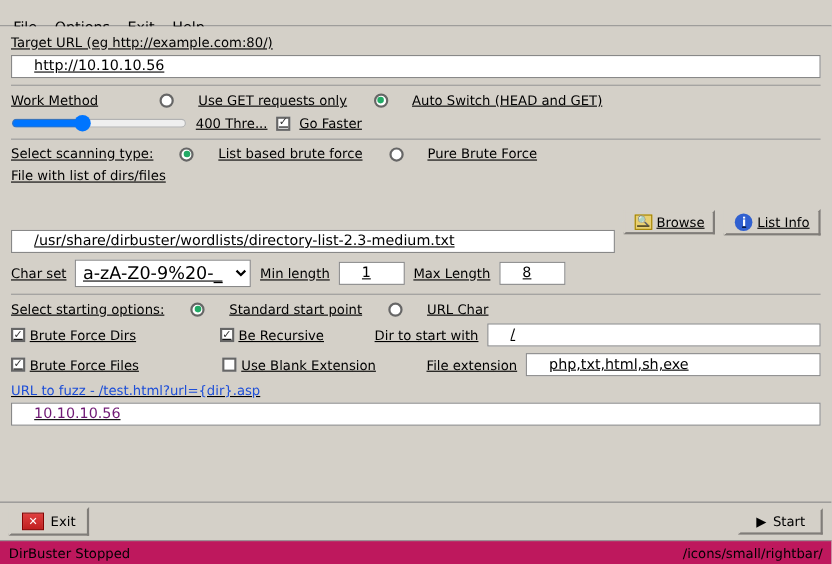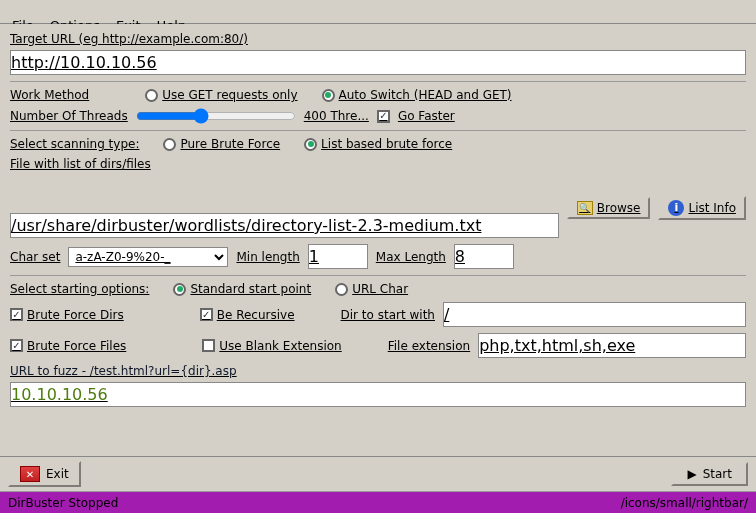--- a/index.html
+++ b/index.html
@@ -45,35 +45,35 @@
       display: flex;
       align-items: center;
       gap: 8px;
     }
     .label-text {
       font-size: 12px;
     }
     input[type="text"] {
       background: white;
       border: 1px solid #888;
-      padding: 2px 0;
-      font-size: 16px;
+      padding: 2px 20px;
+      font-size: 13px;
       font-family: inherit;
     }
     .target-url-input {
       width: 100%;
       border: 1px solid #777;
       padding: 3px 4px;
       font-size: 12px;
       background: white;
     }
     .radio-label {
       display: flex;
       align-items: center;
-      gap: 4px;
+      gap: 22px;
       cursor: pointer;
       padding-left: 16px;
     }
     .checkbox-label {
       display: flex;
       align-items: center;
       gap: 4px;
       cursor: pointer;
     }
     input[type="range"] {
@@ -87,21 +87,21 @@
       gap: 4px;
       padding: 2px 8px;
       background: #d4d0c8;
       border: 2px outset #d4d0c8;
       cursor: pointer;
       font-size: 12px;
       font-family: inherit;
     }
     
     select {
-      font-size: 12px;
+      font-size: 16px;
       font-family: inherit;
       background: white;
       border: 1px solid #888;
       padding: 1px 2px;
       width: 160px;
     }
     .small-input {
       width: 60px;
       border: 1px solid #888;
       padding: 2px 4px;
@@ -124,21 +124,21 @@
       font-size: 12px;
       background: white;
       font-family: inherit;
     }
     .url-fuzz-input {
       width: 100%;
       border: 1px solid #aaa;
       padding: 3px 4px;
       font-size: 12px;
       background: #e8e8e8;
-      color: #4d7c0f;
+      color: #701a75;
       font-family: inherit;
     }
     .file-input {
       flex: 1;
       border: 1px solid #888;
       padding: 3px 4px;
       font-size: 12px;
       background: white;
       font-family: inherit;
       margin-top: 36px;
@@ -154,21 +154,21 @@
       justify-content: space-between;
       padding: 4px 8px;
       background: #d4d0c8;
       border-top: 1px solid #888;
     }
     .status-bar {
       display: flex;
       align-items: center;
       justify-content: space-between;
       padding: 2px 8px;
-      background: #a21caf;
+      background: #be185d;
       border-top: 1px solid #999;
       height: 22px;
     }
     .exit-btn {
       display: flex;
       align-items: center;
       gap: 6px;
       padding: 3px 10px;
       background: #d4d0c8;
       border: 2px outset #d4d0c8;
@@ -284,38 +284,37 @@
       <div class="radio-dot"></div>
       <span>Use GET requests only</span>
     </div>
     <div class="radio-label">
       <div class="radio-dot checked checked-green"></div>
       <span>Auto Switch (HEAD and GET)</span>
     </div>
   </div>
 
   <div class="row">
-    <span class="label-text">Number Of Threads</span>
     <input type="range" min="1" max="500" value="200" style="">
     <span class="label-text">400 Thre...</span>
     <div class="checkbox-box checked"></div>
     <span class="label-text">Go Faster</span>
   </div>
 
   <hr class="section-divider">
 
   <div class="row">
     <span class="label-text">Select scanning type:</span>
     <div class="radio-label">
+      <div class="radio-dot checked checked-green"></div>
+      <span>List based brute force</span>
+    </div>
+    <div class="radio-label">
       <div class="radio-dot"></div>
       <span>Pure Brute Force</span>
-    </div>
-    <div class="radio-label">
-      <div class="radio-dot checked checked-green"></div>
-      <span>List based brute force</span>
     </div>
   </div>
 
   <div class="row">
     <span class="label-text">File with list of dirs/files</span>
   </div>
   <div class="row">
     <input type="text" class="file-input" value="/usr/share/dirbuster/wordlists/directory-list-2.3-medium.txt" style="">
     <button class="btn">
       <div class="browse-icon">🔍</div>
@@ -376,21 +375,21 @@
     <div class="checkbox-label">
       <div class="checkbox-box"></div>
       <span>Use Blank Extension</span>
     </div>
     <div style="width: 30px"></div>
     <span class="label-text">File extension</span>
     <input type="text" class="ext-input" value="php,txt,html,sh,exe" style="">
   </div>
 
   <div class="section">
-    <span class="label-text" style="color:#0f172a">URL to fuzz - /test.html?url={dir}.asp</span>
+    <span class="label-text" style="color:#1d4ed8">URL to fuzz - /test.html?url={dir}.asp</span>
     <input type="text" class="url-fuzz-input" value="10.10.10.56" style="">
   </div>
 
 </div>
 
 <div class="bottom-bar">
   <button class="exit-btn">
     <div class="exit-icon">✕</div>
     <span>Exit</span>
   </button>

